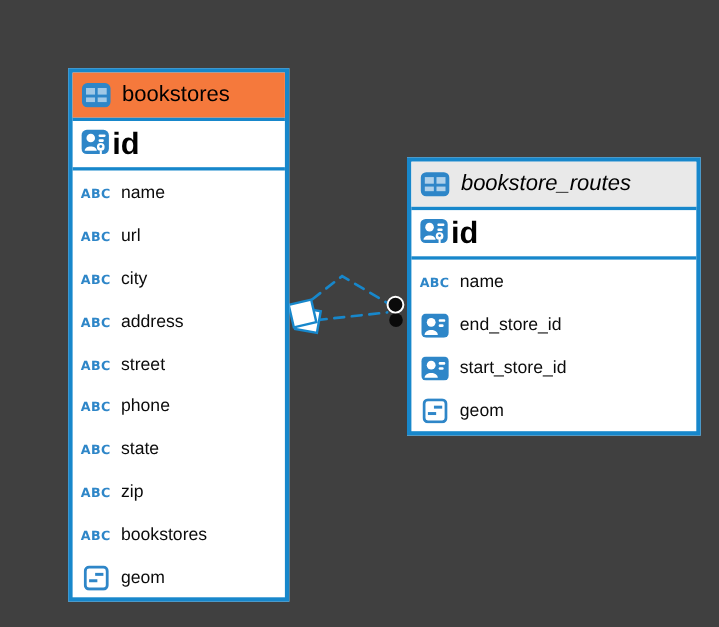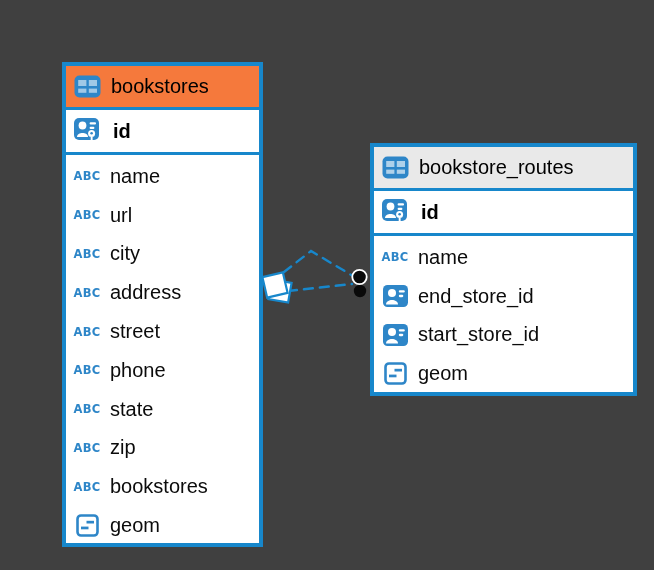--- a/index.html
+++ b/index.html
@@ -23,49 +23,49 @@
   .entity-header {
     height: 41px;
     display: flex;
     align-items: center;
     gap: 10px;
     padding-left: 8px;
     font-size: 20px;
     flex: none;
   }
   .entity-header.orange { background: #f5793c; }
-  .entity-header.gray   { background: #e9e9e9; }
+  .entity-header.gray   { background: #e9e9e9; font-style: italic; }
   .pk-row {
     height: 42px;
     border-top: 3px solid #1787cb;
     display: flex;
     align-items: center;
-    gap: 12px;
+    gap: 1px;
     padding-left: 7px;
-    font-size: 20px;
+    font-size: 28px;
     font-weight: bold;
     flex: none;
   }
   .columns {
     border-top: 3px solid #1787cb;
     flex: 1;
     display: flex;
     flex-direction: column;
     justify-content: space-between;
     padding: 2px 0;
   }
   .col-row {
     height: 38.8px;
     display: flex;
     align-items: center;
     gap: 9px;
     padding-left: 7px;
     flex: none;
   }
-  .col-label { font-size: 20px; color: #0b0b0b; white-space: nowrap; }
+  .col-label { font-size: 16px; color: #0b0b0b; white-space: nowrap; }
   .cell-icon {
     width: 28px;
     flex: none;
     display: flex;
     align-items: center;
     justify-content: center;
   }
   .abc-icon {
     color: #2e86c8;
     font-weight: bold;

